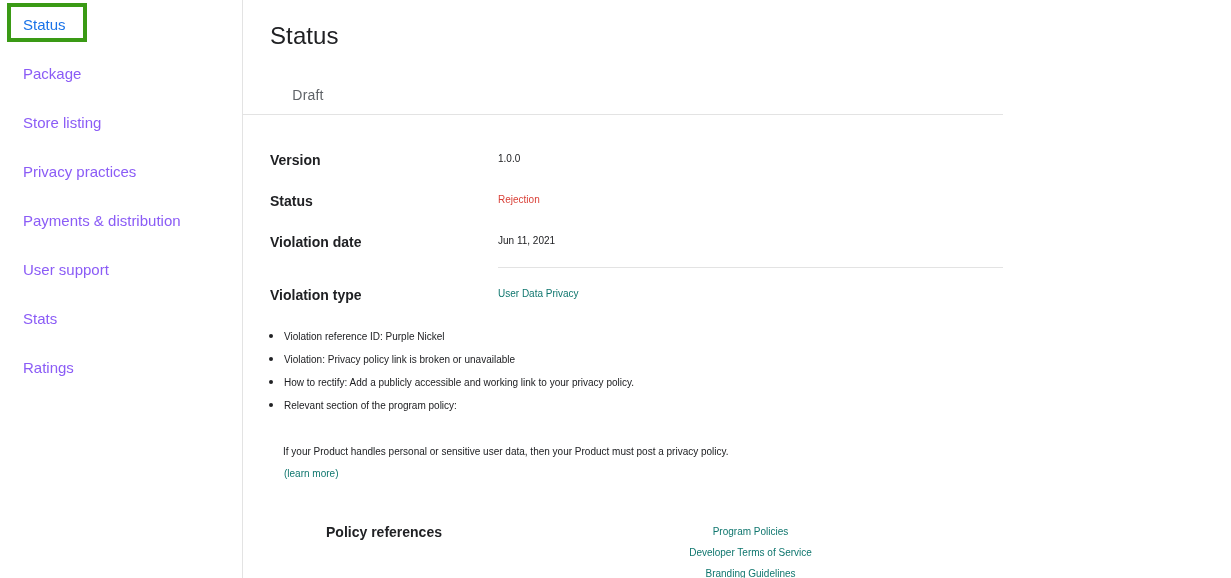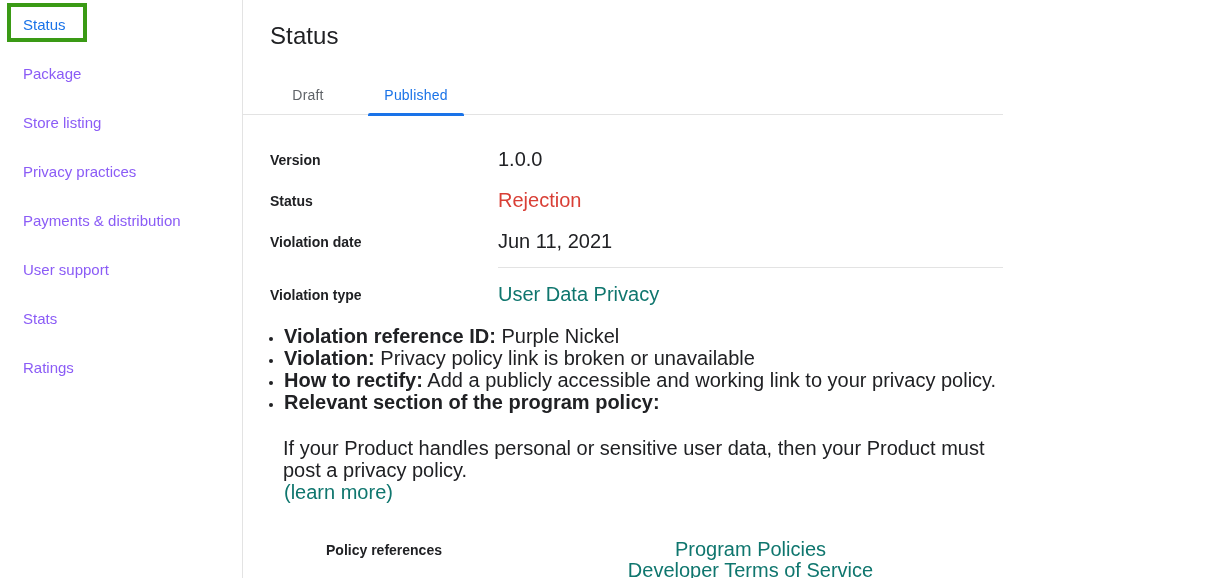--- a/index.html
+++ b/index.html
@@ -132,21 +132,21 @@
     width: 228px;
     min-width: 228px;
     font-weight: bold;
     color: #202124;
     font-size: 14px;
     line-height: 20px;
     padding-top: 1px;
   }
   .row-value {
     color: #202124;
-    font-size: 20px;
+    font-size: 10px;
     line-height: 20px;
     flex: 1;
   }
   .row-value.rejection { color: #d93f36; }
   .link {
     color: #0f766e;
     text-decoration: none;
     cursor: pointer;
   }
 
@@ -161,21 +161,21 @@
     margin: 0;
     padding: 0 0 0 14px;
     list-style: disc;
   }
   .bullets li {
     line-height: 22px;
     padding-left: 0;
     margin: 0;
   }
   .bullets li::marker { font-size: 13px; }
-  .bullets strong { font-weight: bold; }
+  .bullets strong { font-weight: normal; }
   .sub-line {
     line-height: 22px;
     margin-left: -1px;
     margin-top: 24px;
   }
   .sub-line-link { line-height: 22px; }
 
   .policy-links a {
     display: block;
     line-height: 21px;
@@ -216,23 +216,20 @@
     <div class="highlight-box"></div>
   </nav>
 
   <section class="main">
 
     <h1 class="page-title">Status</h1>
 
     <div class="tabs">
       <div class="tab tab-draft">
         <span>Draft</span>
-      </div>
-      <div class="tab tab-published active">
-        <span>Published</span>
       </div>
     </div>
 
     <div class="details">
 
       <div class="row">
         <div class="row-label">Version</div>
         <div class="row-value">1.0.0</div>
       </div>
 

